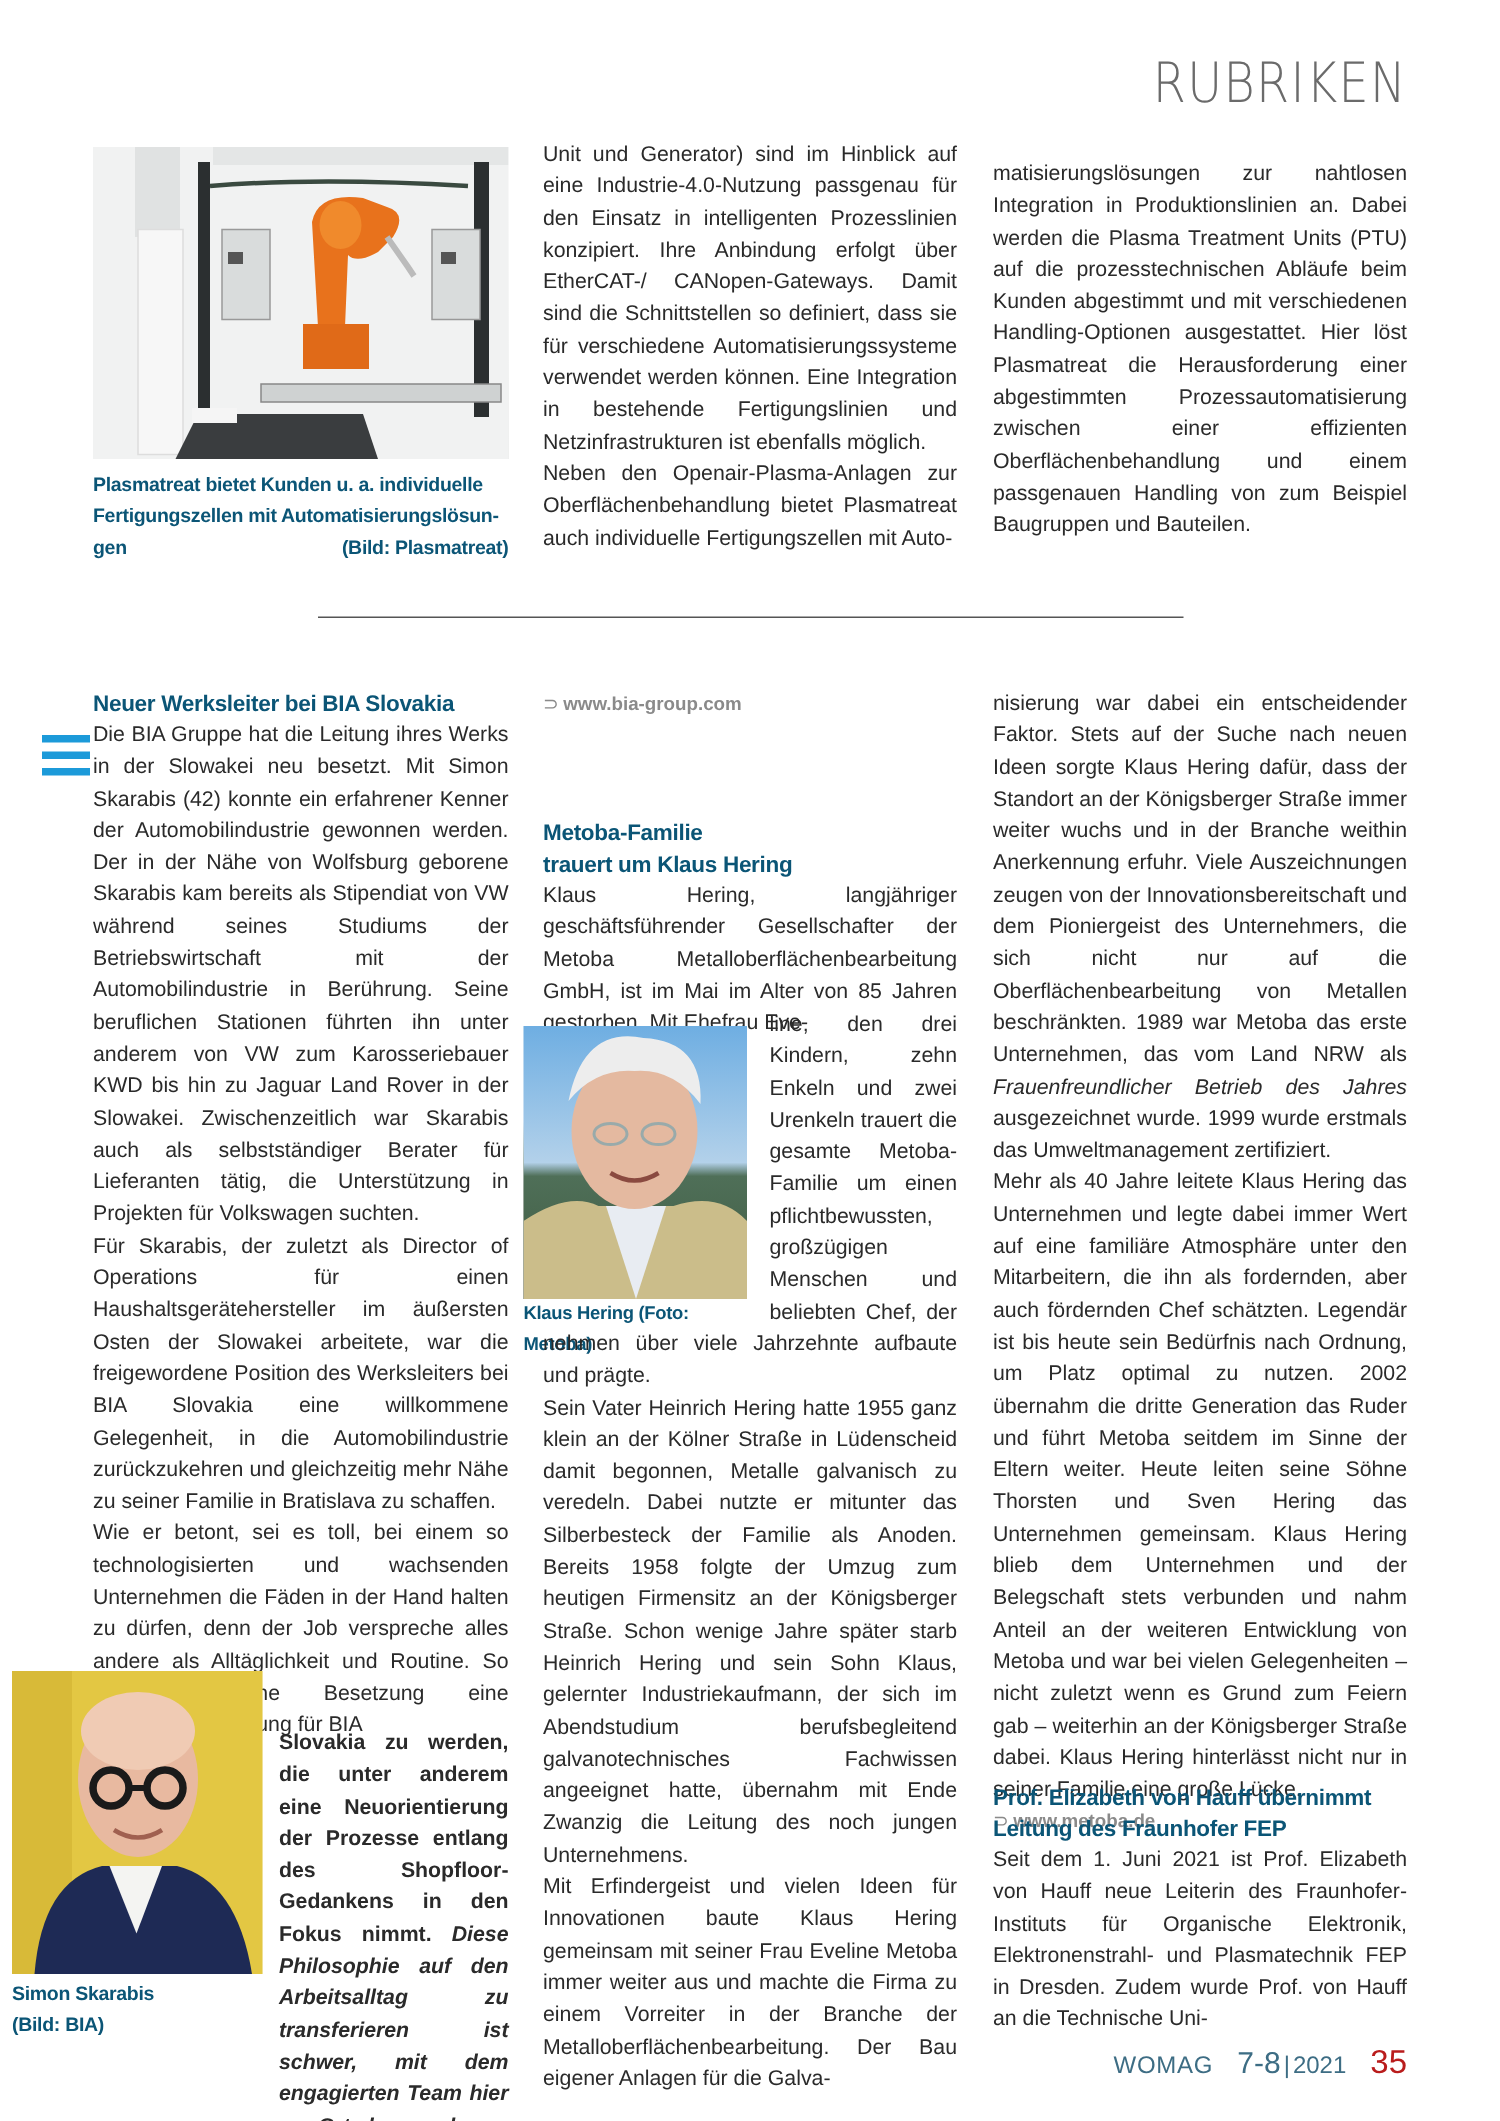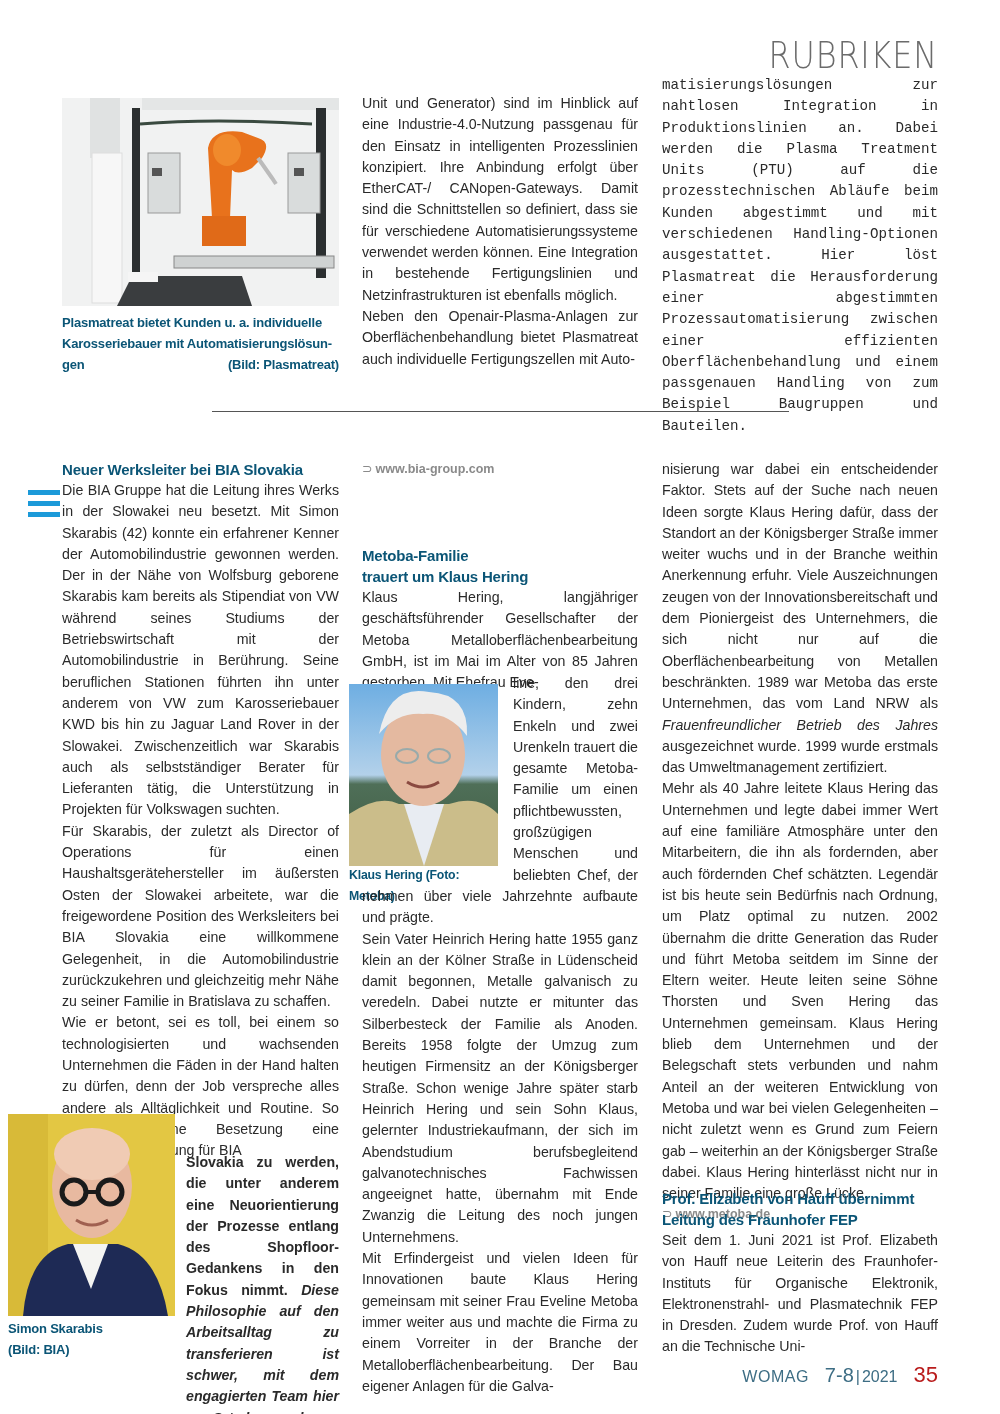--- a/index.html
+++ b/index.html
@@ -62,32 +62,32 @@
     <ellipse cx="165" cy="52" rx="14" ry="16" fill="#f08a2c"></ellipse>
     <path d="M196 60 L210 80 L214 86" stroke="#bbb" stroke-width="4" fill="none"></path>
     <rect x="140" y="118" width="44" height="30" fill="#e06a18"></rect>
     <rect x="112" y="158" width="160" height="12" fill="#cfd2d2" stroke="#888"></rect>
     <polygon points="55,208 70,178 180,178 190,208" fill="#3a3d3f"></polygon>
     <rect x="66" y="174" width="30" height="10" fill="#f5f5f5"></rect>
   </svg>
 </div>
 <div class="col c1" style="top:312px;">
   <div class="caption">Plasmatreat bietet Kunden u. a. individuelle</div>
-  <div class="caption">Karosseriebauer mit Automatisierungslösun-</div>
+  <div class="caption">Fertigungszellen mit Automatisierungslösun-</div>
   <div class="caption caption-row">
     <span>gen</span>
     <span>(Bild: Plasmatreat)</span>
   </div>
 </div>
 
 <div class="col c2" style="top:93px;">
   <p>Unit und Generator) sind im Hinblick auf eine Industrie-4.0-Nutzung passgenau für den Einsatz in intelligenten Prozesslinien konzipiert. Ihre Anbindung erfolgt über EtherCAT-/ CANopen-Gateways. Damit sind die Schnittstellen so definiert, dass sie für verschiedene Automatisierungssysteme verwendet werden können. Eine Integration in bestehende Fertigungslinien und Netzinfrastrukturen ist ebenfalls möglich.</p>
   <p>Neben den Openair-Plasma-Anlagen zur Oberflächenbehandlung bietet Plasmatreat auch individuelle Fertigungszellen mit Auto-</p>
 </div>
-<div class="col c3" style="top:75px;font-family:Liberation Mono, monospace;">
+<div class="col c3" style="top:106px;">
   <p>matisierungslösungen zur nahtlosen Integration in Produktionslinien an. Dabei werden die Plasma Treatment Units (PTU) auf die prozesstechnischen Abläufe beim Kunden abgestimmt und mit verschiedenen Handling-Optionen ausgestattet. Hier löst Plasmatreat die Herausforderung einer abgestimmten Prozessautomatisierung zwischen einer effizienten Oberflächenbehandlung und einem passgenauen Handling von zum Beispiel Baugruppen und Bauteilen.</p>
 </div>
 
 <div class="divider"></div>
 
 <div class="accent-bars">
     <div></div>
     <div></div>
     <div></div>
   </div>

